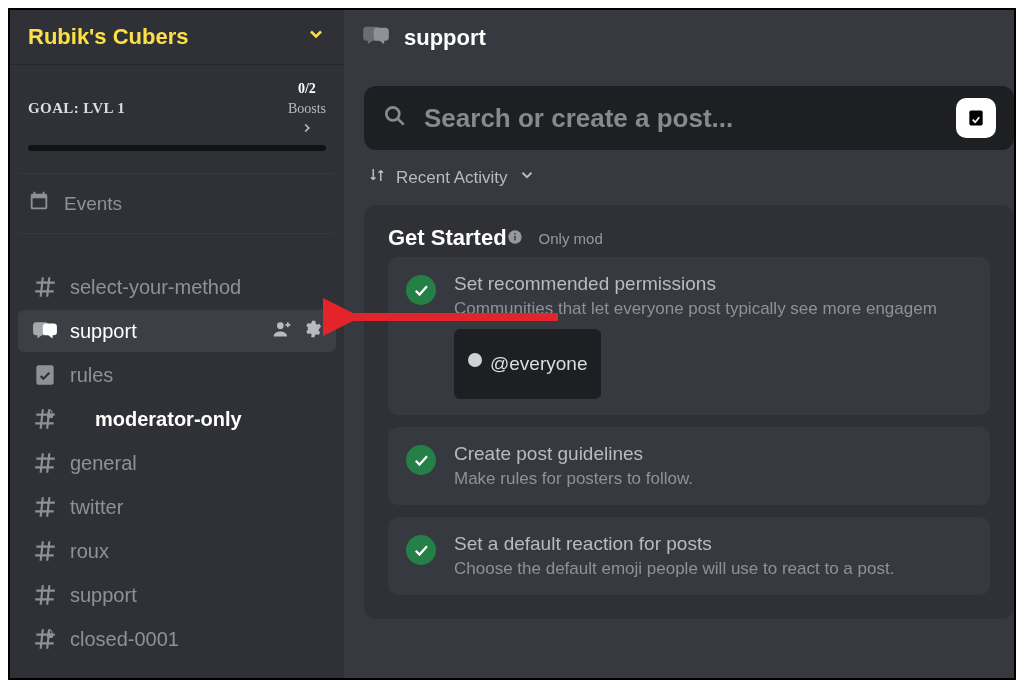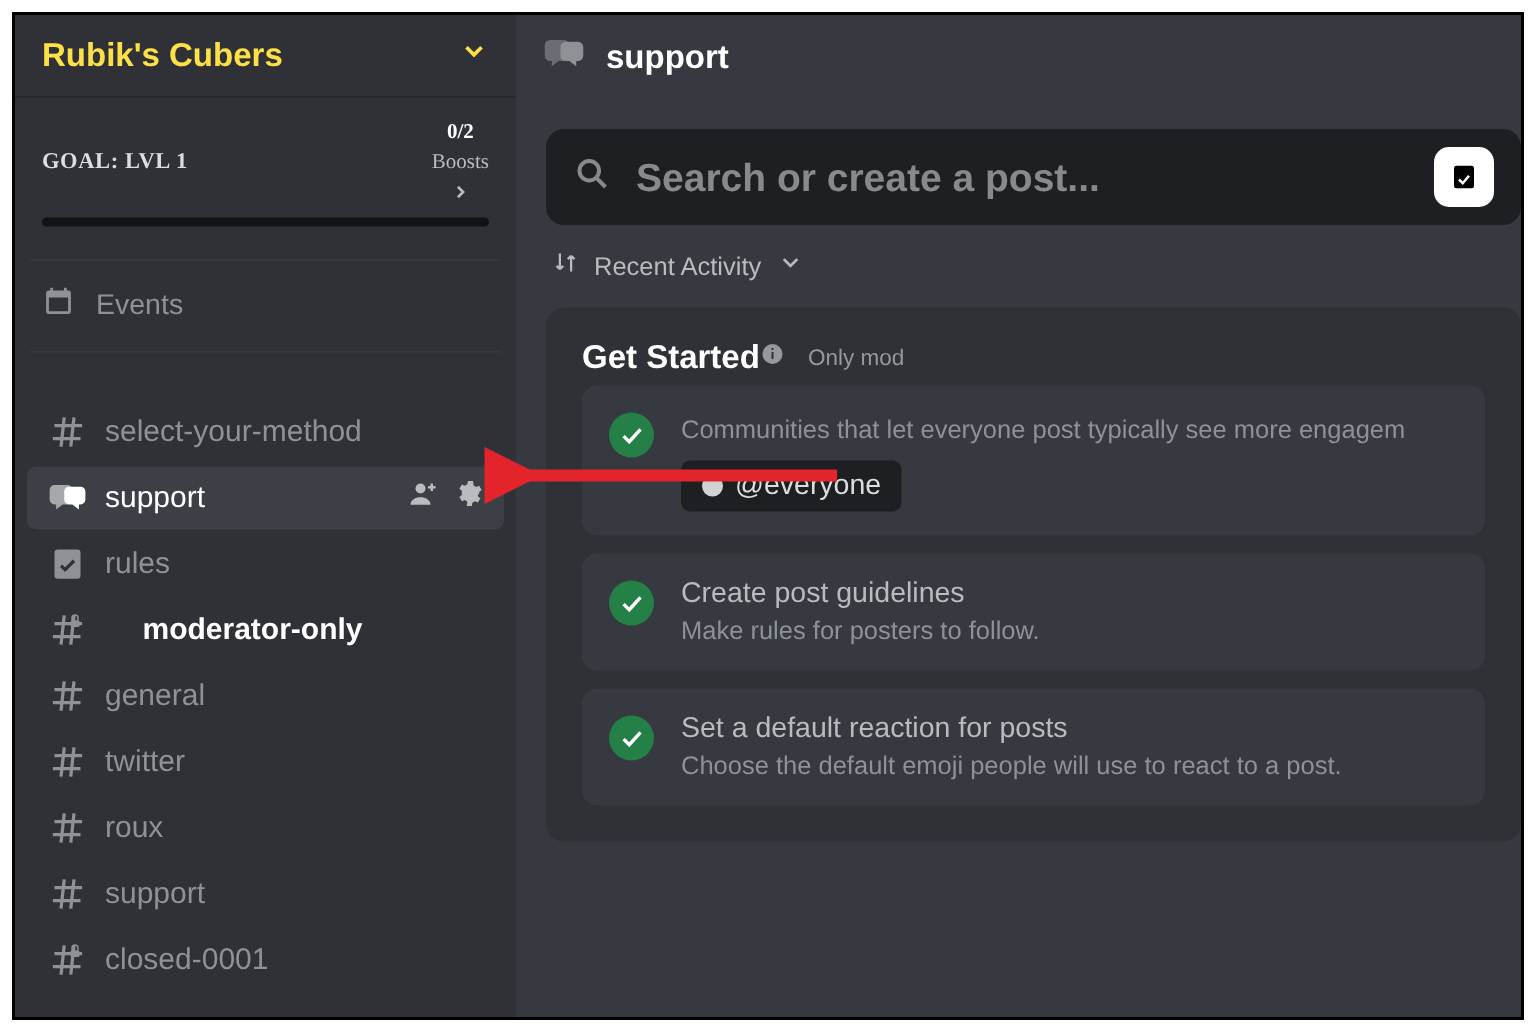--- a/index.html
+++ b/index.html
@@ -50,21 +50,21 @@
   .panel { background: #2f3136; border-radius: 12px; padding: 20px 24px 12px; }
   .panel-head { display: flex; align-items: center; justify-content: flex-start; margin-bottom: 6px; }
   .panel-title { color: #fff; font-weight: 800; font-size: 22px; }
   .only-mod { display: flex; align-items: center; gap: 16px; color: #96989d; font-size: 15px; }
   .only-mod svg { width: 16px; height: 16px; }
   .card { background: #36393f; border-radius: 10px; padding: 16px 18px; display: flex; gap: 18px; margin-bottom: 12px; }
   .check { width: 30px; height: 30px; border-radius: 50%; background: #248046; display: flex; align-items: center; justify-content: center; flex: none; margin-top: 2px; }
   .check svg { width: 18px; height: 18px; color: #fff; }
   .card-title { color: #b9bbbe; font-size: 19px; font-weight: 500; }
   .card-sub { color: #8e9297; font-size: 17px; margin-top: 4px; white-space: nowrap; }
-  .chip { display: inline-flex; align-items: center; gap: 8px; background: #1e1f22; padding: 6px 14px; border-radius: 6px; margin-top: 10px; }
+  .chip { display: inline-flex; align-items: flex-start; gap: 8px; background: #1e1f22; padding: 24px 14px; border-radius: 6px; margin-top: 10px; }
   .chip .dot { width: 14px; height: 14px; border-radius: 50%; background: #d1d2d3; }
   .chip .txt { color: #dcddde; font-size: 19px; }
 
   
   .arrow { position: absolute; left: 323px; top: 297px; pointer-events: none; }
 </style>
 </head>
 <body>
 
 <div class="frame">
@@ -259,21 +259,21 @@
             <span>Only mod</span>
           </div>
         </div>
         <div id="cards">
               <div class="card">
                 <div class="check">
                   <svg viewBox="0 0 24 24" fill="none" stroke="currentColor" stroke-width="3">
                     <polyline points="5 13 10 18 20 7"></polyline>
                   </svg>
                 </div>
-                <div><div class="card-sub">Communities that let everyone post typically see more engagem</div><div class="chip">
+                <div><div class="card-title">Set recommended permissions</div><div class="card-sub">Communities that let everyone post typically see more engagem</div><div class="chip">
                     <span class="dot"></span>
                     <span class="txt">@everyone</span>
                   </div></div>
               </div>
               <div class="card">
                 <div class="check">
                   <svg viewBox="0 0 24 24" fill="none" stroke="currentColor" stroke-width="3">
                     <polyline points="5 13 10 18 20 7"></polyline>
                   </svg>
                 </div>

